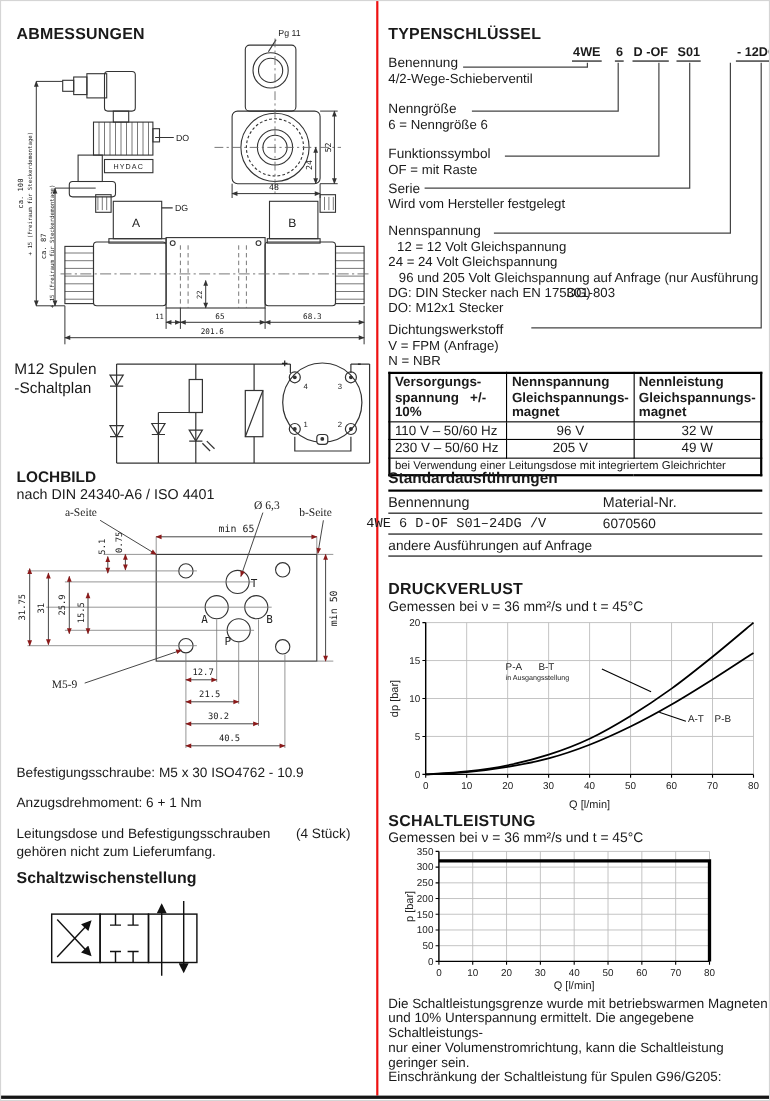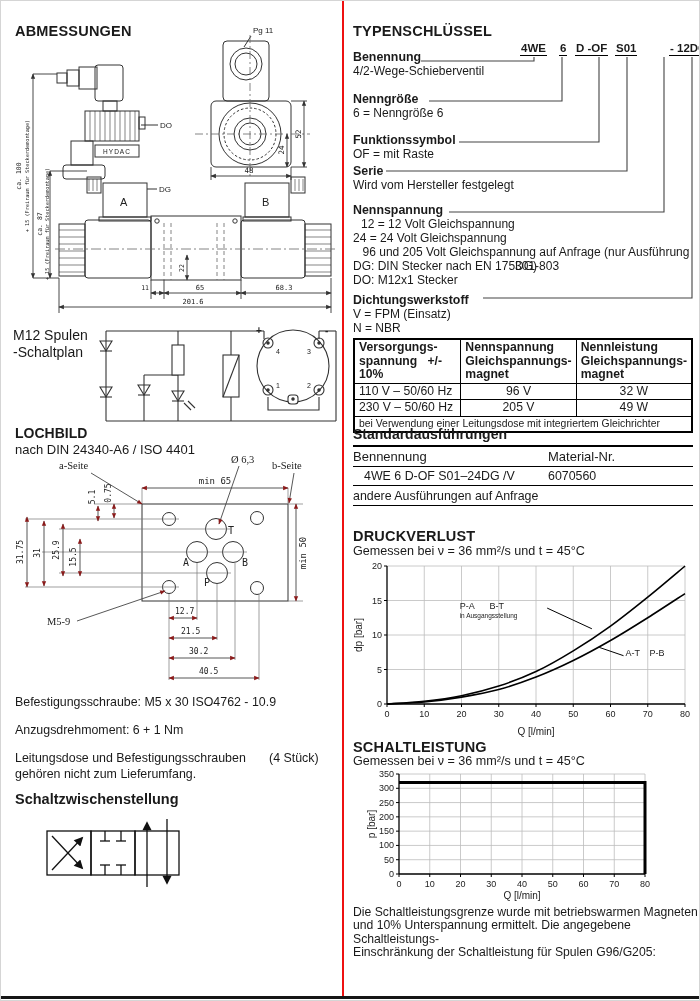--- a/index.html
+++ b/index.html
@@ -4,21 +4,21 @@
 <style>
   html,body{margin:0;padding:0;background:#e8e8e8;}
   .page{position:relative;width:700px;height:1001px;background:#fff;margin:0 auto;
         font-family:"Liberation Sans",sans-serif;color:#1a1a1a;overflow:hidden;
         box-sizing:border-box;border:1px solid #d5d5d5;}
   .abs{position:absolute;}
   .h1{font-size:14.5px;font-weight:bold;letter-spacing:.2px;}
   .h2{font-size:14px;font-weight:bold;}
   .t{font-size:12px;line-height:14px;text-align:center;}
   .t13{font-size:12.4px;line-height:14px;}
-  .lbl{font-size:12.4px;font-weight:bold;line-height:14px;}
+  .lbl{font-size:12.4px;font-weight:normal;line-height:14px;}
   .code-seg{position:absolute;font-size:11.5px;font-weight:bold;
             border-bottom:1.5px solid #000;padding:0 1px 1px 1px;white-space:pre;}
   .divider{position:absolute;left:341px;top:0;width:2px;height:995px;}
   .bottom-rule{position:absolute;left:0;top:995px;width:700px;height:2.5px;background:#161616;}
   .vtable{border-collapse:collapse;width:340px;font-size:12.2px;border:2px solid #000;}
   .vtable td{border:1px solid #000;padding:1px 4px;vertical-align:top;line-height:13.5px;}
   .vtable .hd{font-weight:bold;}
   .vtable .ctr{text-align:center;}
   .vtable .ft{font-size:10.4px;line-height:12px;}
   .rule{position:absolute;border-top:1px solid #000;width:340px;left:352px;}
@@ -375,21 +375,21 @@
   <div class="abs t" style="left:352px;top:177px;">Wird vom Hersteller festgelegt</div>
 
   <div class="abs lbl" style="left:352px;top:202px;">Nennspannung</div>
   <div class="abs t" style="left:360px;top:216px;">12 = 12 Volt Gleichspannung</div>
   <div class="abs t" style="left:352px;top:230px;">24 = 24 Volt Gleichspannung</div>
   <div class="abs t" style="left:352px;top:244px;">96 und 205 Volt Gleichspannung auf Anfrage (nur Ausführung DG)</div>
   <div class="abs t" style="left:352px;top:258px;">DG: DIN Stecker nach EN 175301-803</div>
   <div class="abs t" style="left:352px;top:272px;">DO: M12x1 Stecker</div>
 
   <div class="abs lbl" style="left:352px;top:292px;">Dichtungswerkstoff</div>
-  <div class="abs t" style="left:352px;top:306px;">V = FPM (Einsatz)</div>
+  <div class="abs t" style="left:352px;top:306px;">V = FPM (Anfrage)</div>
   <div class="abs t" style="left:352px;top:320px;">N = NBR</div>
 
   <table class="vtable abs" style="left:352px;top:337px;">
     <colgroup>
         <col style="width:135px">
         <col style="width:108px">
         <col style="width:97px">
       </colgroup>
     <tbody>
         <tr>
@@ -422,21 +422,21 @@
       <td class="ft" colspan="3">bei Verwendung einer Leitungsdose mit integriertem Gleichrichter</td>
     </tr>
   </tbody>
     </table>
 
   <div class="abs h2" style="left:352px;top:425px;">Standardausführungen</div>
   <div class="rule rule2" style="top:444px;"></div>
   <div class="abs" style="left:352px;top:448px;font-size:13px;">Bennennung</div>
   <div class="abs" style="left:547px;top:448px;font-size:13px;">Material-Nr.</div>
   <div class="rule" style="top:465px;"></div>
-  <div class="abs t13" style="left:363px;top:468px;">4WE 6 D-OF S01–24DG /V</div>
+  <div class="abs t13" style="left:332px;top:468px;font-family:Liberation Mono, monospace;">4WE 6 D-OF S01–24DG /V</div>
   <div class="abs t13" style="left:547px;top:468px;">6070560</div>
   <div class="rule" style="top:484px;"></div>
   <div class="abs t13" style="left:352px;top:488px;">andere Ausführungen auf Anfrage</div>
   <div class="rule" style="top:504px;"></div>
 
   <div class="abs h1" style="left:352px;top:527px;">DRUCKVERLUST</div>
   <div class="abs" style="left:352px;top:543px;font-size:12.6px;">Gemessen bei ν  = 36 mm²/s und t = 45°C</div>
   <div class="abs" id="chart1" style="left:352px;top:557px;">
       <svg width="344" height="180">
         <line x1="71.25" y1="8" x2="71.25" y2="146" stroke="#bcbcbc" stroke-width="0.8"></line>
@@ -552,17 +552,18 @@
         <line x1="46" y1="106" x2="292" y2="106" stroke="#000" stroke-width="1.3"></line>
         <path d="M46,14.57142857142857L292,14.57142857142857L292,106" fill="none" stroke="#000" stroke-width="3"></path>
         <text x="169" y="131" font-size="10" text-anchor="middle" fill="#111" font-family="&quot;Liberation Sans&quot;,sans-serif">Q [l/min]</text>
         <text x="22" y="56" font-size="10" text-anchor="middle" fill="#111" font-family="&quot;Liberation Sans&quot;,sans-serif" transform="rotate(-90 22 56)">p [bar]</text>
       </svg>
     </div>
 
   <div class="abs" style="left:352px;top:905px;width:345px;">
     <div class="fn">Die Schaltleistungsgrenze wurde mit betriebswarmen Magneten</div>
     <div class="fn">und 10% Unterspannung ermittelt. Die angegebene Schaltleistungs-</div>
+    <div class="fn">nur einer Volumenstromrichtung, kann die Schaltleistung geringer sein.</div>
     <div class="fn">Einschränkung der Schaltleistung für Spulen G96/G205:</div>
 
   </div>
 
 </div>
 
 </body></html>

